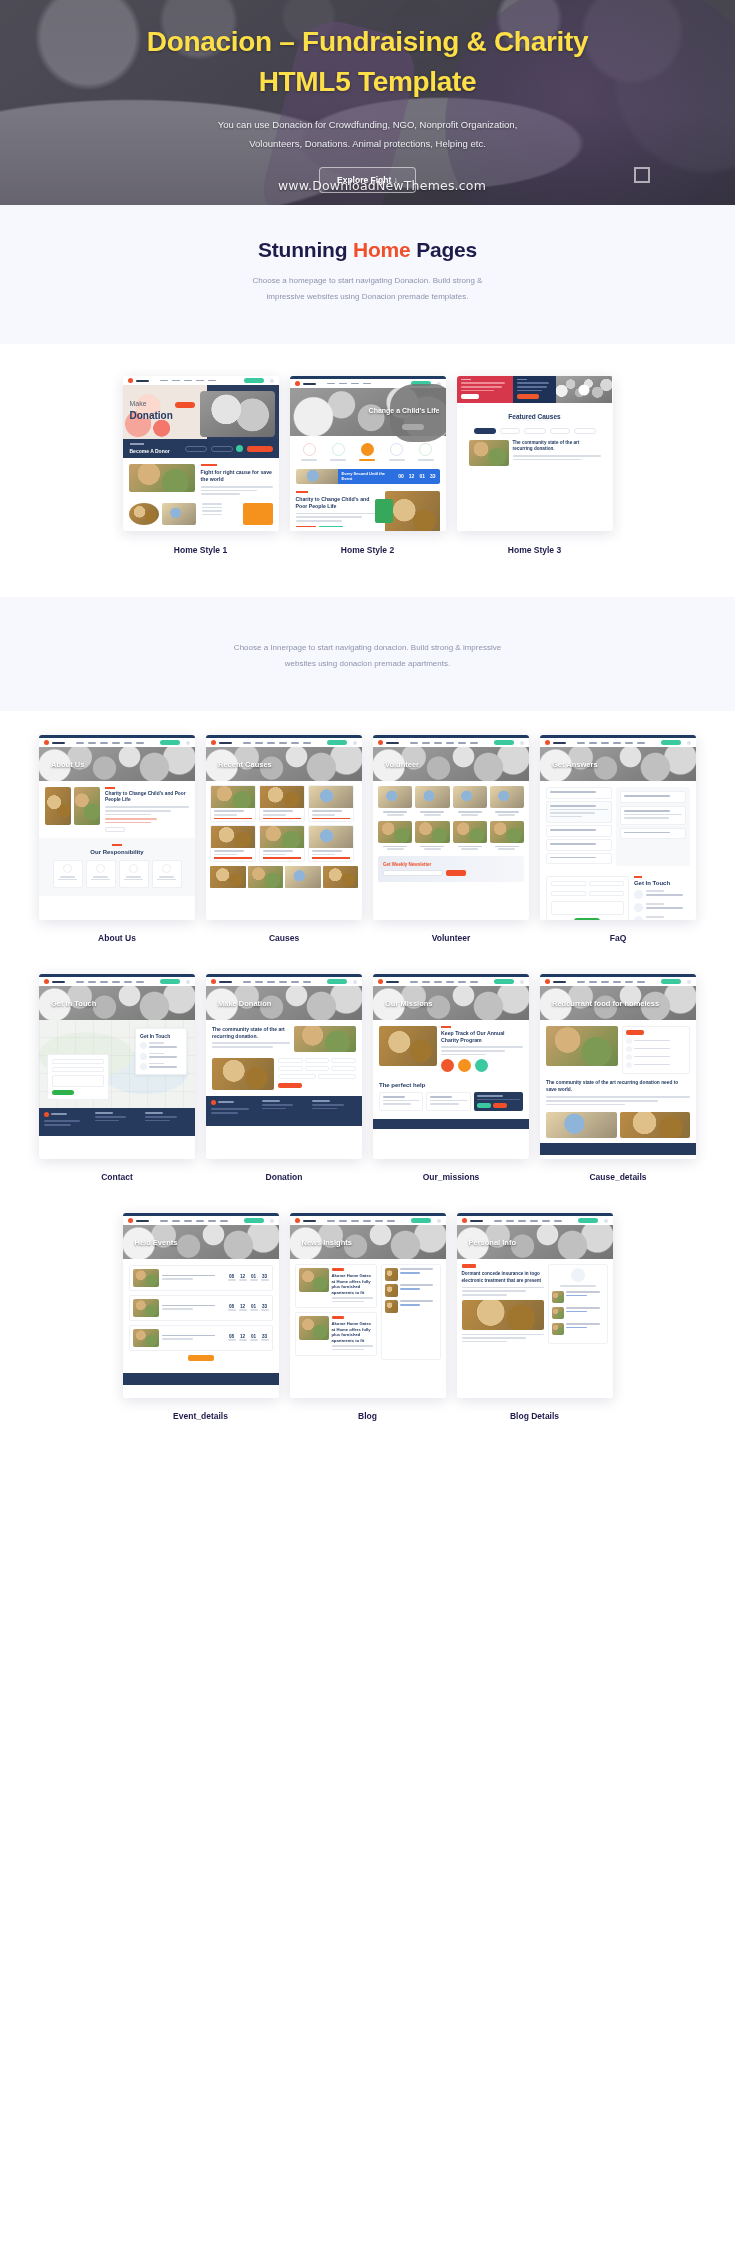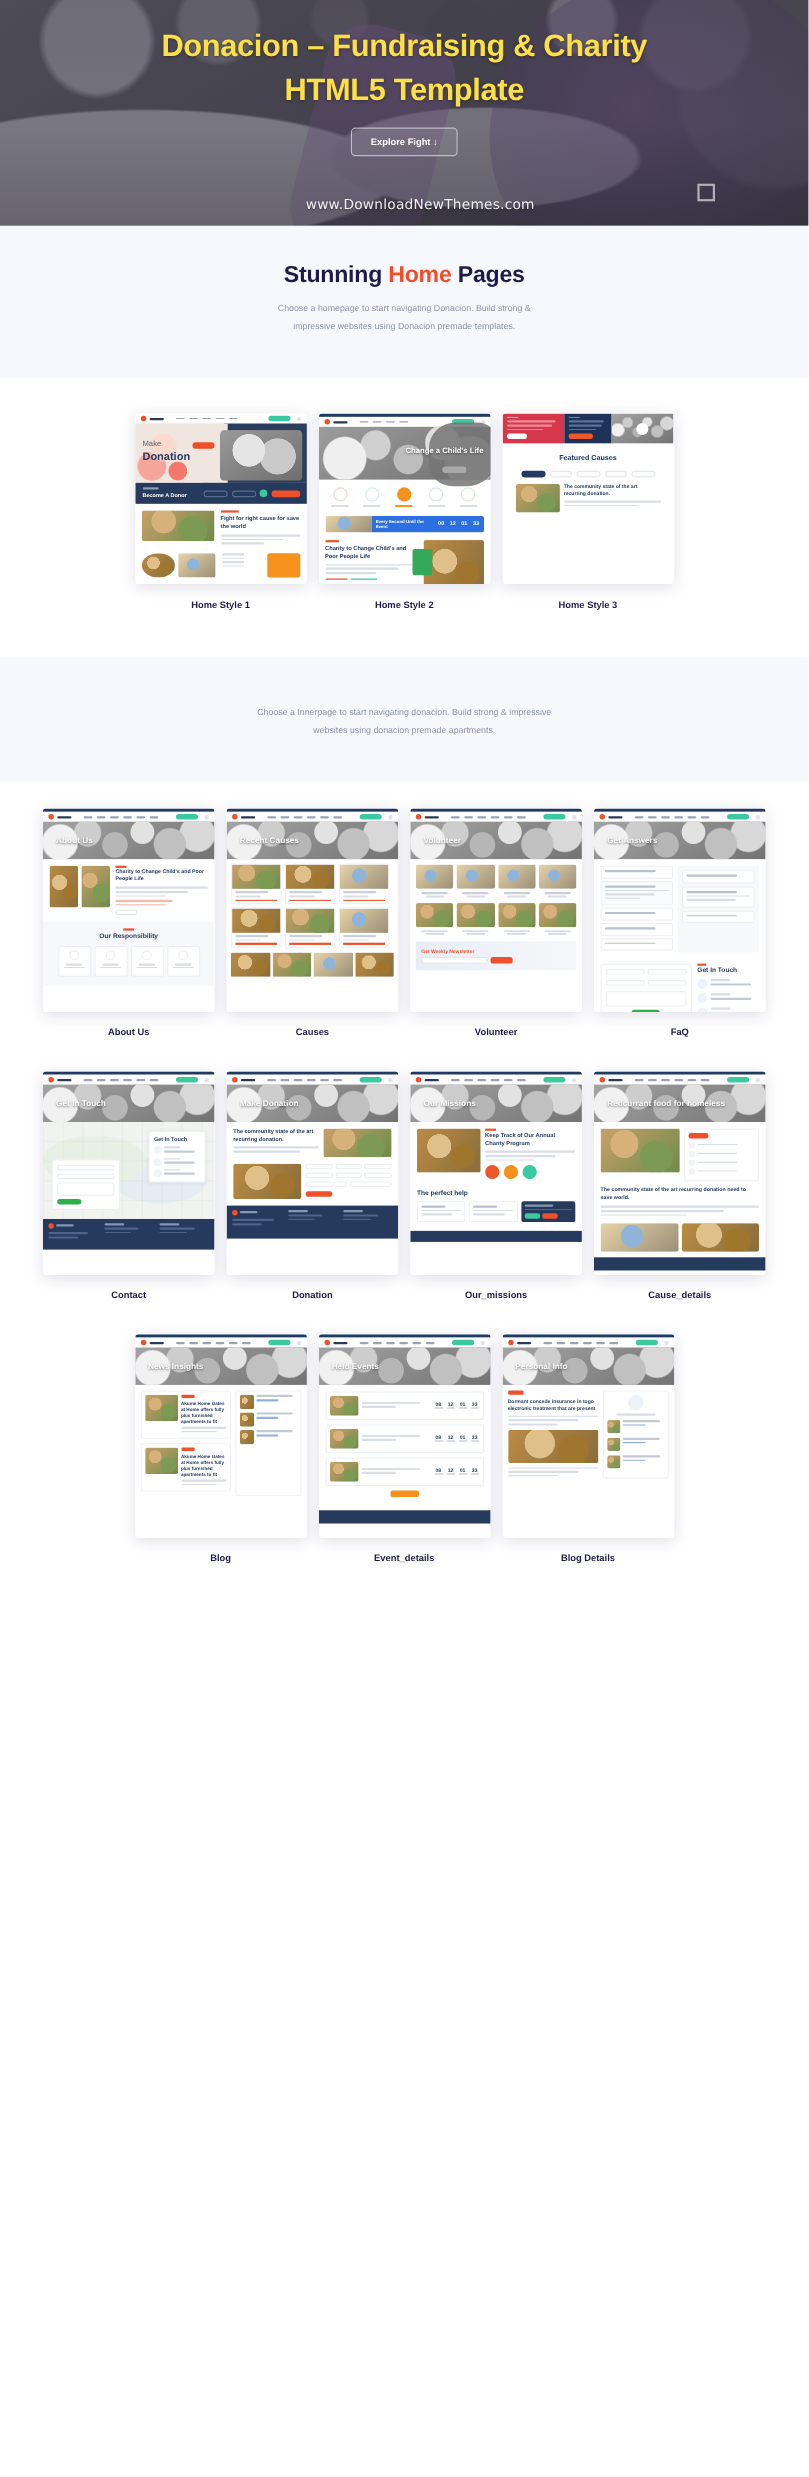--- a/index.html
+++ b/index.html
@@ -260,20 +260,24 @@
   <div class="hero-photo"></div>
   <div class="hero-blob2"></div>
   <div class="hero-blob"></div>
   <div class="hero-overlay"></div>
 
   <div class="hero-inner">
     <div class="hero-title">
       <div>Donacion – Fundraising &amp; Charity</div>
       <div>HTML5 Template</div>
     </div>
+    <div class="hero-sub">
+      <div>You can use Donacion for Crowdfunding, NGO, Nonprofit Organization,</div>
+      <div>Volounteers, Donations. Animal protections, Helping etc.</div>
+    </div>
     <div class="hero-btn">Explore Fight ↓</div>
   </div>
 
   <div class="hero-wm">www.DownloadNewThemes.com</div>
   <div class="hero-sq"></div>
 </section>
 
 <section class="band" style="padding:33px 0 40px;">
   <div class="sec-head">
     <div class="sec-title">
@@ -1103,20 +1107,124 @@
               <i></i>
               <i></i>
               <i></i>
               <i></i>
               <i></i>
             </div>
         <div class="m-cta"></div>
         <div class="m-cta2"></div>
       </div>
       <div class="m-hero-photo grey-photo" style="height:34px;">
+        <div class="m-hero-title">Held Events</div>
+      </div>
+      <div class="m-body">
+            <div style="padding:6px;">
+        <div style="display:flex;gap:3px;align-items:center;border:1px solid #eef0f4;border-radius:2px;padding:3px;margin-bottom:4px;">
+          <div class="col-photo-a" style="width:26px;height:18px;border-radius:2px;"></div>
+          <div style="flex:1;">
+                  <div class="ph-line" style="width:85%;background:#b9c0cf;"></div>
+                  <div class="ph-line" style="width:50%;"></div>
+                </div>
+          <div style="display:flex;gap:3px;">
+                  <div style="text-align:center;">
+                    <div style="font-size:4.6px;font-weight:bold;color:#233a63;">08</div>
+                    <div class="ph-line" style="width:8px;"></div>
+                  </div>
+                  <div style="text-align:center;">
+                    <div style="font-size:4.6px;font-weight:bold;color:#233a63;">12</div>
+                    <div class="ph-line" style="width:8px;"></div>
+                  </div>
+                  <div style="text-align:center;">
+                    <div style="font-size:4.6px;font-weight:bold;color:#233a63;">01</div>
+                    <div class="ph-line" style="width:8px;"></div>
+                  </div>
+                  <div style="text-align:center;">
+                    <div style="font-size:4.6px;font-weight:bold;color:#233a63;">33</div>
+                    <div class="ph-line" style="width:8px;"></div>
+                  </div>
+                </div>
+        </div>
+              <div style="display:flex;gap:3px;align-items:center;border:1px solid #eef0f4;border-radius:2px;padding:3px;margin-bottom:4px;">
+          <div class="col-photo-a" style="width:26px;height:18px;border-radius:2px;"></div>
+          <div style="flex:1;">
+                  <div class="ph-line" style="width:85%;background:#b9c0cf;"></div>
+                  <div class="ph-line" style="width:50%;"></div>
+                </div>
+          <div style="display:flex;gap:3px;">
+                  <div style="text-align:center;">
+                    <div style="font-size:4.6px;font-weight:bold;color:#233a63;">08</div>
+                    <div class="ph-line" style="width:8px;"></div>
+                  </div>
+                  <div style="text-align:center;">
+                    <div style="font-size:4.6px;font-weight:bold;color:#233a63;">12</div>
+                    <div class="ph-line" style="width:8px;"></div>
+                  </div>
+                  <div style="text-align:center;">
+                    <div style="font-size:4.6px;font-weight:bold;color:#233a63;">01</div>
+                    <div class="ph-line" style="width:8px;"></div>
+                  </div>
+                  <div style="text-align:center;">
+                    <div style="font-size:4.6px;font-weight:bold;color:#233a63;">33</div>
+                    <div class="ph-line" style="width:8px;"></div>
+                  </div>
+                </div>
+        </div>
+              <div style="display:flex;gap:3px;align-items:center;border:1px solid #eef0f4;border-radius:2px;padding:3px;margin-bottom:4px;">
+          <div class="col-photo-a" style="width:26px;height:18px;border-radius:2px;"></div>
+          <div style="flex:1;">
+                  <div class="ph-line" style="width:85%;background:#b9c0cf;"></div>
+                  <div class="ph-line" style="width:50%;"></div>
+                </div>
+          <div style="display:flex;gap:3px;">
+                  <div style="text-align:center;">
+                    <div style="font-size:4.6px;font-weight:bold;color:#233a63;">08</div>
+                    <div class="ph-line" style="width:8px;"></div>
+                  </div>
+                  <div style="text-align:center;">
+                    <div style="font-size:4.6px;font-weight:bold;color:#233a63;">12</div>
+                    <div class="ph-line" style="width:8px;"></div>
+                  </div>
+                  <div style="text-align:center;">
+                    <div style="font-size:4.6px;font-weight:bold;color:#233a63;">01</div>
+                    <div class="ph-line" style="width:8px;"></div>
+                  </div>
+                  <div style="text-align:center;">
+                    <div style="font-size:4.6px;font-weight:bold;color:#233a63;">33</div>
+                    <div class="ph-line" style="width:8px;"></div>
+                  </div>
+                </div>
+        </div>
+        <div style="width:26px;height:6px;background:#f5921e;border-radius:2px;margin:2px auto 0;"></div>
+      </div>
+      <div style="height:12px;background:#253a5c;margin-top:6px;"></div>
+          </div>
+    </div>
+    <div class="inner-label">Event_details</div>
+  </div>
+  <div class="inner-card">
+    <div class="inner-shell">
+      <div class="m-topbar"></div>
+      <div class="m-nav">
+        <div class="m-logo"></div>
+        <div class="m-logo-txt"></div>
+        <div class="m-links">
+              <i></i>
+              <i></i>
+              <i></i>
+              <i></i>
+              <i></i>
+              <i></i>
+            </div>
+        <div class="m-cta"></div>
+        <div class="m-cta2"></div>
+      </div>
+      <div class="m-hero-photo grey-photo" style="height:34px;">
         <div class="m-hero-title">News Insights</div>
       </div>
       <div class="m-body">
             <div style="padding:5px;display:flex;gap:4px;">
         <div style="flex:1.6;">
           <div style="display:flex;gap:3px;border:1px solid #f0f1f5;border-radius:2px;padding:3px;margin-bottom:4px;">
             <div class="col-photo-a" style="width:30px;height:24px;border-radius:2px;"></div>
             <div style="flex:1;">
                     <div style="width:12px;height:3px;background:#f04f29;border-radius:1px;margin-bottom:2px;"></div>
                     <div style="font-size:4.2px;font-weight:bold;color:#233a63;line-height:1.3;">Akume Home Gates at Home offers fully plus furnished apartments to fit</div>
@@ -1154,124 +1262,20 @@
                   <div style="flex:1;">
                     <div class="ph-line" style="width:90%;background:#c3c9d6;"></div>
                     <div class="ph-line" style="width:55%;background:#8fb0e0;"></div>
                   </div>
                 </div>
         </div>
       </div>
           </div>
     </div>
     <div class="inner-label">Blog</div>
-  </div>
-  <div class="inner-card">
-    <div class="inner-shell">
-      <div class="m-topbar"></div>
-      <div class="m-nav">
-        <div class="m-logo"></div>
-        <div class="m-logo-txt"></div>
-        <div class="m-links">
-              <i></i>
-              <i></i>
-              <i></i>
-              <i></i>
-              <i></i>
-              <i></i>
-            </div>
-        <div class="m-cta"></div>
-        <div class="m-cta2"></div>
-      </div>
-      <div class="m-hero-photo grey-photo" style="height:34px;">
-        <div class="m-hero-title">Held Events</div>
-      </div>
-      <div class="m-body">
-            <div style="padding:6px;">
-        <div style="display:flex;gap:3px;align-items:center;border:1px solid #eef0f4;border-radius:2px;padding:3px;margin-bottom:4px;">
-          <div class="col-photo-a" style="width:26px;height:18px;border-radius:2px;"></div>
-          <div style="flex:1;">
-                  <div class="ph-line" style="width:85%;background:#b9c0cf;"></div>
-                  <div class="ph-line" style="width:50%;"></div>
-                </div>
-          <div style="display:flex;gap:3px;">
-                  <div style="text-align:center;">
-                    <div style="font-size:4.6px;font-weight:bold;color:#233a63;">08</div>
-                    <div class="ph-line" style="width:8px;"></div>
-                  </div>
-                  <div style="text-align:center;">
-                    <div style="font-size:4.6px;font-weight:bold;color:#233a63;">12</div>
-                    <div class="ph-line" style="width:8px;"></div>
-                  </div>
-                  <div style="text-align:center;">
-                    <div style="font-size:4.6px;font-weight:bold;color:#233a63;">01</div>
-                    <div class="ph-line" style="width:8px;"></div>
-                  </div>
-                  <div style="text-align:center;">
-                    <div style="font-size:4.6px;font-weight:bold;color:#233a63;">33</div>
-                    <div class="ph-line" style="width:8px;"></div>
-                  </div>
-                </div>
-        </div>
-              <div style="display:flex;gap:3px;align-items:center;border:1px solid #eef0f4;border-radius:2px;padding:3px;margin-bottom:4px;">
-          <div class="col-photo-a" style="width:26px;height:18px;border-radius:2px;"></div>
-          <div style="flex:1;">
-                  <div class="ph-line" style="width:85%;background:#b9c0cf;"></div>
-                  <div class="ph-line" style="width:50%;"></div>
-                </div>
-          <div style="display:flex;gap:3px;">
-                  <div style="text-align:center;">
-                    <div style="font-size:4.6px;font-weight:bold;color:#233a63;">08</div>
-                    <div class="ph-line" style="width:8px;"></div>
-                  </div>
-                  <div style="text-align:center;">
-                    <div style="font-size:4.6px;font-weight:bold;color:#233a63;">12</div>
-                    <div class="ph-line" style="width:8px;"></div>
-                  </div>
-                  <div style="text-align:center;">
-                    <div style="font-size:4.6px;font-weight:bold;color:#233a63;">01</div>
-                    <div class="ph-line" style="width:8px;"></div>
-                  </div>
-                  <div style="text-align:center;">
-                    <div style="font-size:4.6px;font-weight:bold;color:#233a63;">33</div>
-                    <div class="ph-line" style="width:8px;"></div>
-                  </div>
-                </div>
-        </div>
-              <div style="display:flex;gap:3px;align-items:center;border:1px solid #eef0f4;border-radius:2px;padding:3px;margin-bottom:4px;">
-          <div class="col-photo-a" style="width:26px;height:18px;border-radius:2px;"></div>
-          <div style="flex:1;">
-                  <div class="ph-line" style="width:85%;background:#b9c0cf;"></div>
-                  <div class="ph-line" style="width:50%;"></div>
-                </div>
-          <div style="display:flex;gap:3px;">
-                  <div style="text-align:center;">
-                    <div style="font-size:4.6px;font-weight:bold;color:#233a63;">08</div>
-                    <div class="ph-line" style="width:8px;"></div>
-                  </div>
-                  <div style="text-align:center;">
-                    <div style="font-size:4.6px;font-weight:bold;color:#233a63;">12</div>
-                    <div class="ph-line" style="width:8px;"></div>
-                  </div>
-                  <div style="text-align:center;">
-                    <div style="font-size:4.6px;font-weight:bold;color:#233a63;">01</div>
-                    <div class="ph-line" style="width:8px;"></div>
-                  </div>
-                  <div style="text-align:center;">
-                    <div style="font-size:4.6px;font-weight:bold;color:#233a63;">33</div>
-                    <div class="ph-line" style="width:8px;"></div>
-                  </div>
-                </div>
-        </div>
-        <div style="width:26px;height:6px;background:#f5921e;border-radius:2px;margin:2px auto 0;"></div>
-      </div>
-      <div style="height:12px;background:#253a5c;margin-top:6px;"></div>
-          </div>
-    </div>
-    <div class="inner-label">Event_details</div>
   </div>
   <div class="inner-card">
     <div class="inner-shell">
       <div class="m-topbar"></div>
       <div class="m-nav">
         <div class="m-logo"></div>
         <div class="m-logo-txt"></div>
         <div class="m-links">
               <i></i>
               <i></i>

